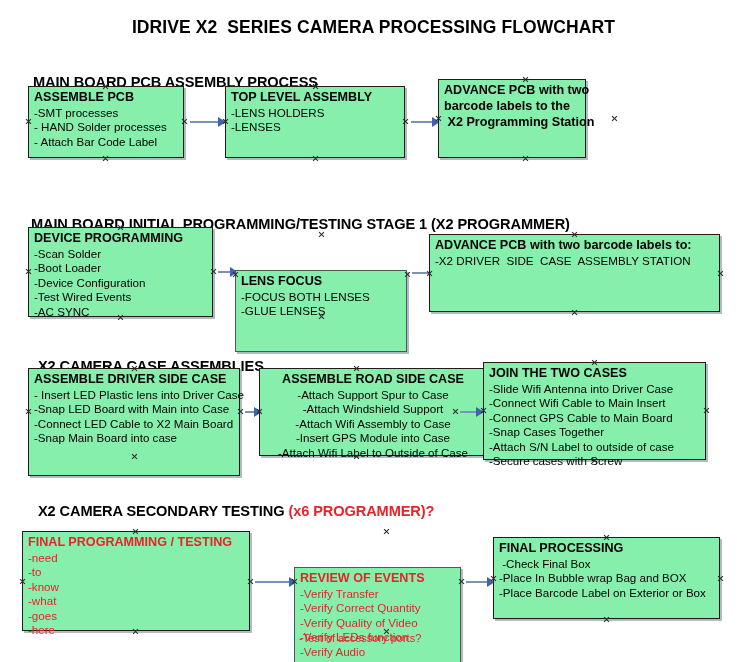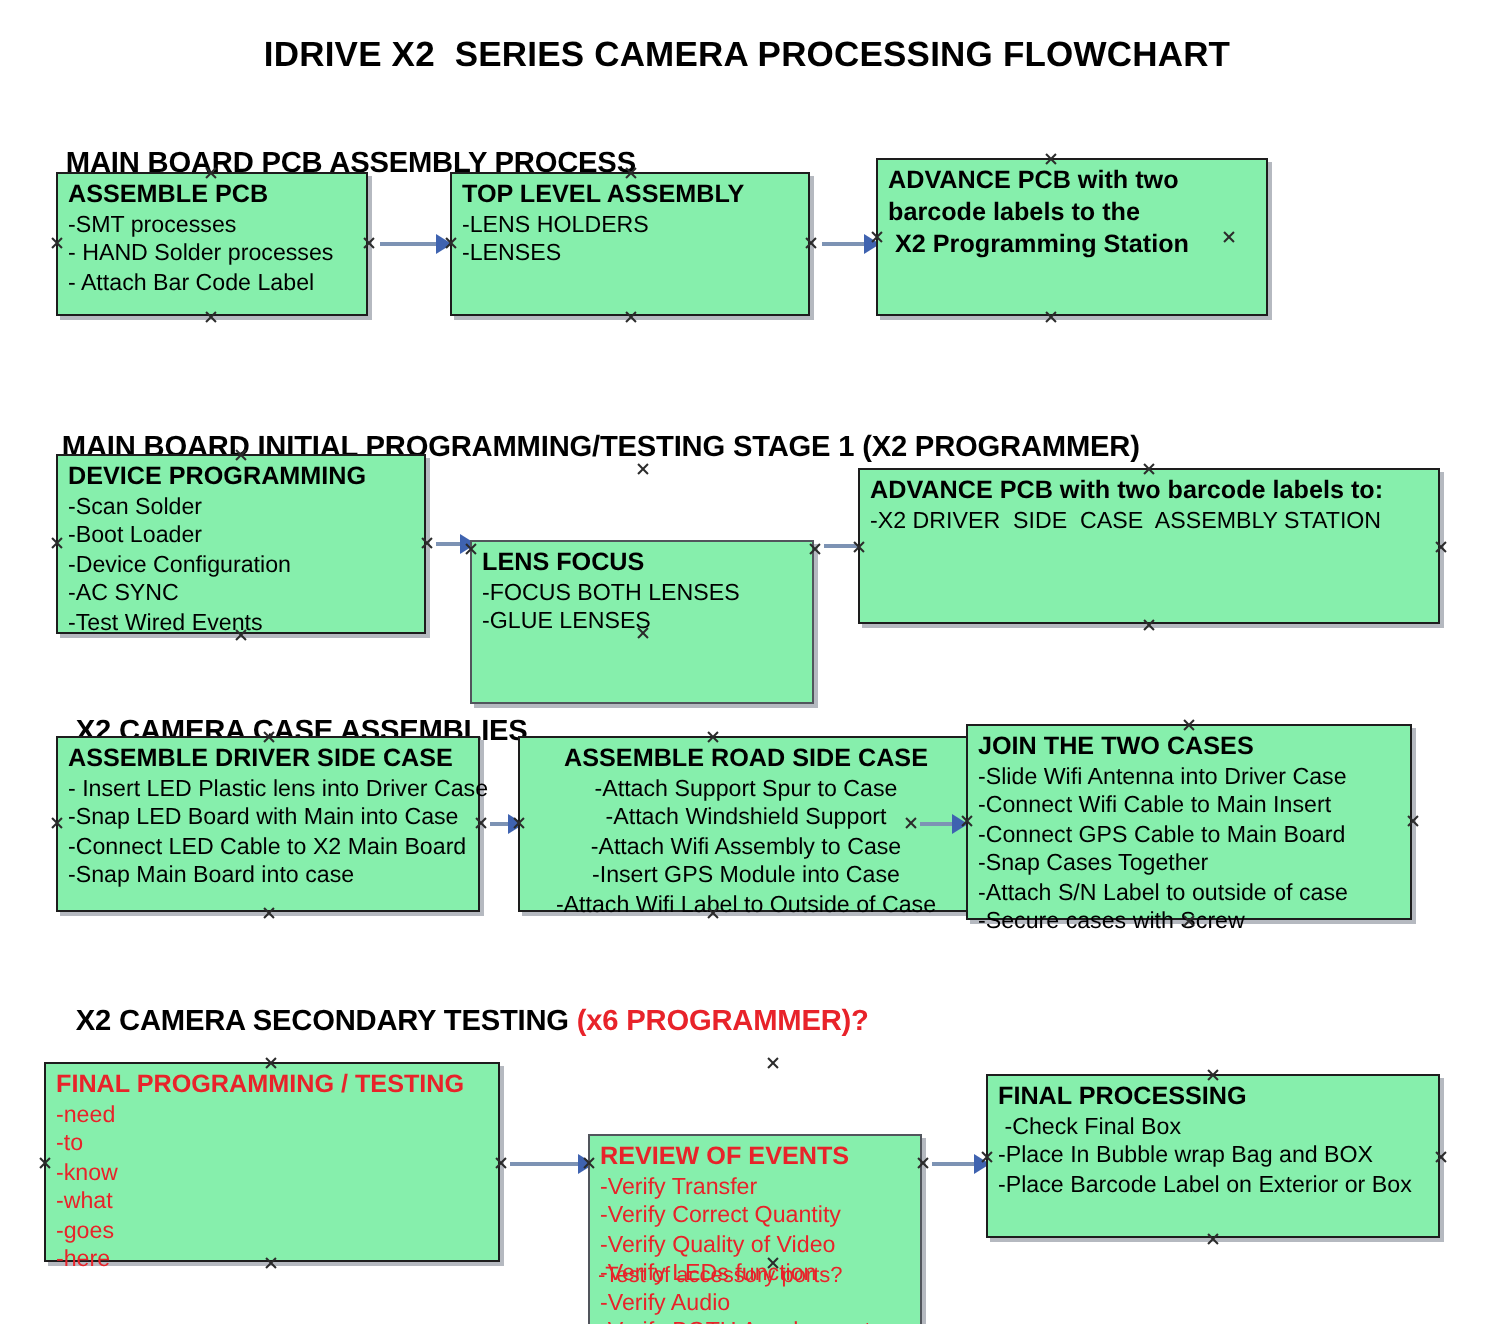--- a/index.html
+++ b/index.html
@@ -155,41 +155,41 @@
 <span class="handle" style="left:312px; top:83px;"></span>
 <span class="handle" style="left:312px; top:155px;"></span>
 <span class="handle" style="left:222px; top:118px;"></span>
 <span class="handle" style="left:402px; top:118px;"></span>
 
 <div class="arrow" style="left:411px; top:117px; width:29px;">
   <span class="shaft"></span>
     <span class="head"></span>
 </div>
 
-<div class="node" style="left:438px; top:79px; width:196px; height:79px;">
+<div class="node" style="left:438px; top:79px; width:148px; height:79px;">
   <div class="node-title">ADVANCE PCB with two</div>
   <div class="node-title">barcode labels to the</div>
   <div class="node-title"> X2 Programming Station</div>
 </div>
 <span class="handle" style="left:522px; top:76px;"></span>
 <span class="handle" style="left:522px; top:155px;"></span>
 <span class="handle" style="left:435px; top:115px;"></span>
 <span class="handle" style="left:611px; top:115px;"></span>
 
 <div class="section-heading" style="left:23px; top:200px;">
   <span>MAIN BOARD INITIAL PROGRAMMING/TESTING STAGE 1 (X2 PROGRAMMER)</span>
 </div>
 
 <div class="node" style="left:28px; top:227px; width:185px; height:90px;">
   <div class="node-title">DEVICE PROGRAMMING</div>
   <div class="node-line">-Scan Solder</div>
   <div class="node-line">-Boot Loader</div>
   <div class="node-line">-Device Configuration</div>
+  <div class="node-line">-Test Wired Events</div>
   <div class="node-line">-AC SYNC</div>
-  <div class="node-line">-Test Wired Events</div>
 </div>
 <span class="handle" style="left:117px; top:224px;"></span>
 <span class="handle" style="left:117px; top:314px;"></span>
 <span class="handle" style="left:25px; top:268px;"></span>
 <span class="handle" style="left:210px; top:268px;"></span>
 
 <div class="arrow" style="left:218px; top:267px; width:20px;">
   <span class="shaft"></span>
     <span class="head"></span>
 </div>
@@ -215,21 +215,21 @@
 </div>
 <span class="handle" style="left:571px; top:231px;"></span>
 <span class="handle" style="left:571px; top:309px;"></span>
 <span class="handle" style="left:426px; top:270px;"></span>
 <span class="handle" style="left:717px; top:270px;"></span>
 
 <div class="section-heading" style="left:30px; top:342px;">
   <span>X2 CAMERA CASE ASSEMBLIES</span>
 </div>
 
-<div class="node" style="left:28px; top:368px; width:212px; height:88px;">
+<div class="node" style="left:28px; top:368px; width:212px; height:108px;">
   <div class="node-title">ASSEMBLE DRIVER SIDE CASE</div>
   <div class="node-line">- Insert LED Plastic lens into Driver Case</div>
   <div class="node-line">-Snap LED Board with Main into Case</div>
   <div class="node-line">-Connect LED Cable to X2 Main Board</div>
   <div class="node-line">-Snap Main Board into case</div>
 </div>
 <span class="handle" style="left:131px; top:365px;"></span>
 <span class="handle" style="left:131px; top:453px;"></span>
 <span class="handle" style="left:25px; top:408px;"></span>
 <span class="handle" style="left:237px; top:408px;"></span>

